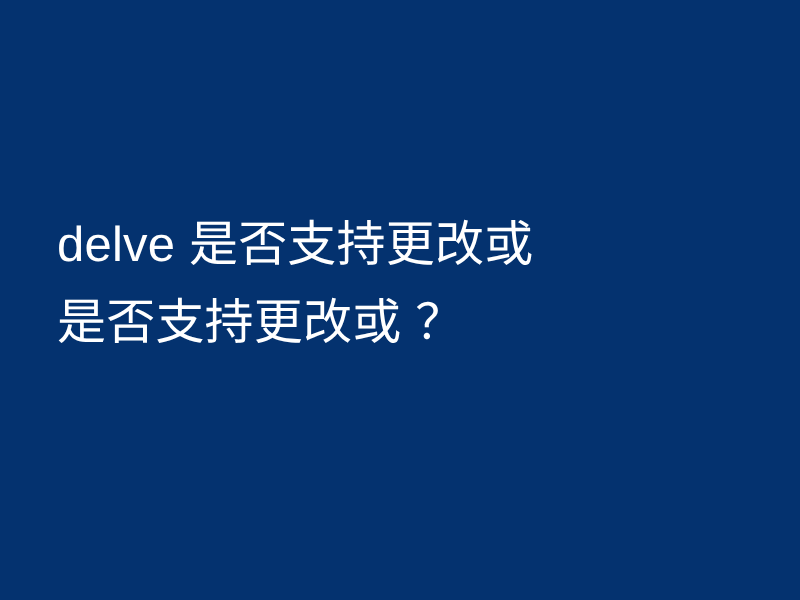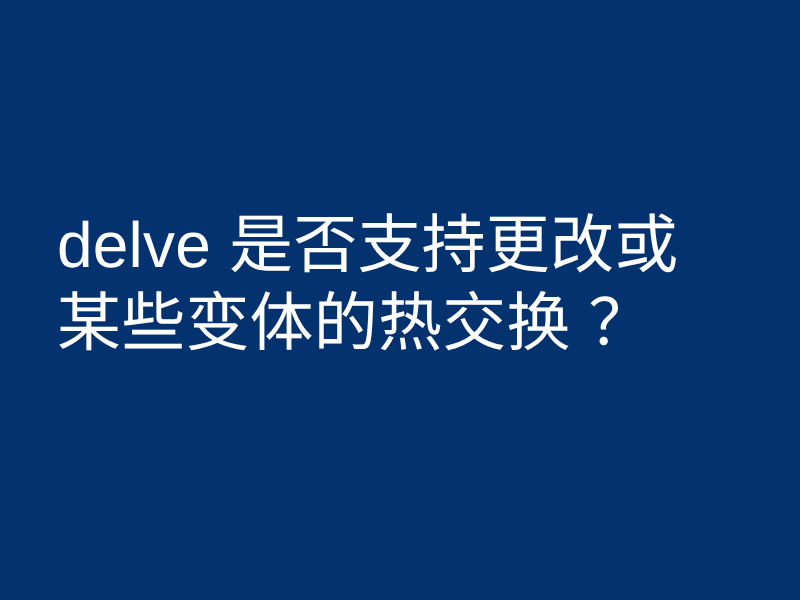--- a/index.html
+++ b/index.html
@@ -37,37 +37,37 @@
     top: 206px;
     width: 700px;
     margin: 0;
     padding: 0;
   }
 
   .headline-line {
     display: block;
     color: #ffffff;
     font-family: "Liberation Sans", "DejaVu Sans", sans-serif;
-    font-size: 64px;
+    font-size: 49px;
     font-weight: 400;
     line-height: 78px;
     letter-spacing: 0.2px;
     white-space: pre;
     margin: 0;
     padding: 0;
     text-rendering: geometricPrecision;
     -webkit-font-smoothing: antialiased;
   }
 </style>
 </head>
 <body style="background-color: rgb(4, 50, 111);">
 
 <div class="slide" style="background-color: rgb(4, 50, 111);">
 
   <div class="text-block">
 
     <div class="headline-line" style="color: rgb(255, 255, 255);">delve 是否支持更改或</div>
 
-    <div class="headline-line" style="color: rgb(255, 255, 255);">某些变体的热交换 ？</div>
+    <div class="headline-line" style="color: rgb(255, 255, 255);">是否支持更改或 ？</div>
 
   </div>
 
 </div>
 
 </body></html>

